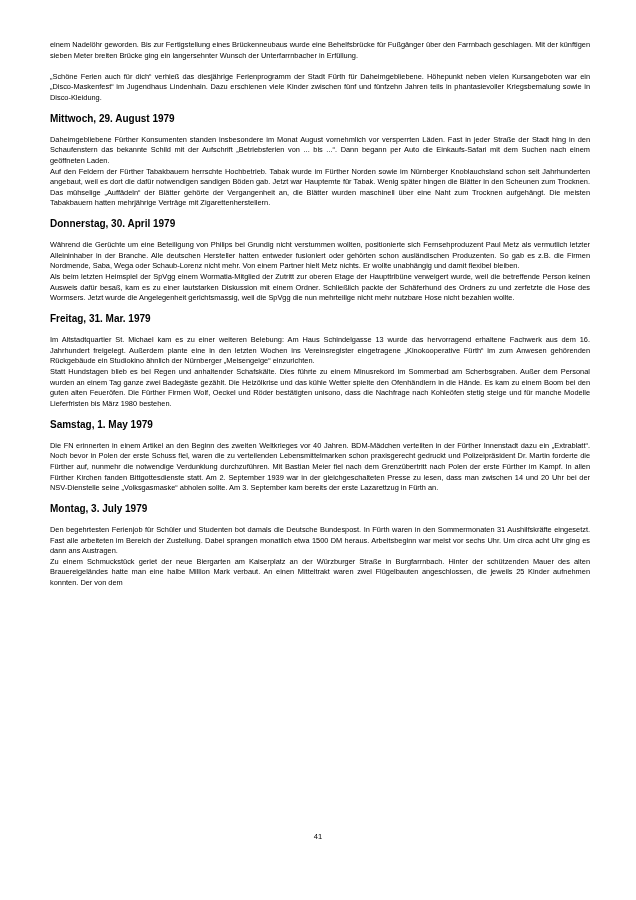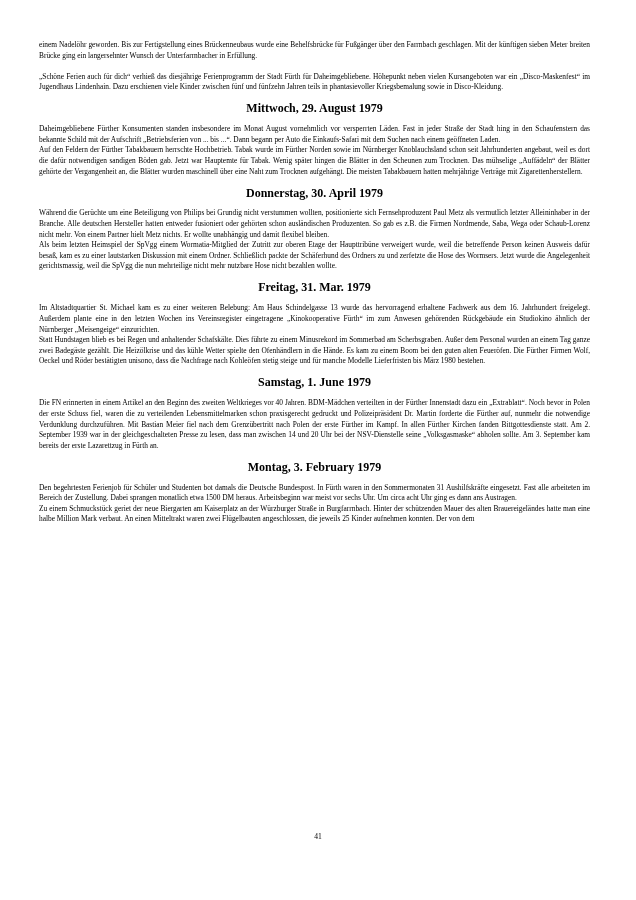--- a/index.html
+++ b/index.html
@@ -11,40 +11,39 @@
     width: 636px;
     height: 900px;
     font-family: "Liberation Sans", sans-serif;
     color: #000000;
   }
   .page {
     position: relative;
     width: 636px;
     height: 900px;
     box-sizing: border-box;
-    padding: 40px 46px 0 39px;
+    padding: 40px 46px 0 50px;
     background: #ffffff;
-    font-family: Liberation Serif, serif;
   }
   .doc-body {
     font-size: 7.4px;
     line-height: 10.6px;
     text-align: justify;
   }
   .para {
     margin: 0 0 0 0;
     text-align: justify;
     hyphens: none;
   }
   .section-heading {
     font-weight: bold;
-    font-size: 12px;
+    font-size: 10px;
     line-height: 10.6px;
     margin: 0;
-    text-align: center;
+    text-align: left;
   }
   .spacer {
     height: 10.4px;
   }
   .page-number {
     position: absolute;
     left: 0;
     right: 0;
     bottom: 58px;
     text-align: center;
@@ -81,27 +80,27 @@
     <div class="spacer"></div>
 
     <p class="section-heading">Freitag, 31. Mar. 1979</p>
     <div class="spacer"></div>
 
     <p class="para">Im Altstadtquartier St. Michael kam es zu einer weiteren Belebung: Am Haus Schindelgasse 13 wurde das hervorragend erhaltene Fachwerk aus dem 16. Jahrhundert freigelegt. Außerdem plante eine in den letzten Wochen ins Vereinsregister eingetragene „Kinokooperative Fürth“ im zum Anwesen gehörenden Rückgebäude ein Studiokino ähnlich der Nürnberger „Meisengeige“ einzurichten.</p>
 
     <p class="para">Statt Hundstagen blieb es bei Regen und anhaltender Schafskälte. Dies führte zu einem Minusrekord im Sommerbad am Scherbsgraben. Außer dem Personal wurden an einem Tag ganze zwei Badegäste gezählt. Die Heizölkrise und das kühle Wetter spielte den Ofenhändlern in die Hände. Es kam zu einem Boom bei den guten alten Feueröfen. Die Fürther Firmen Wolf, Oeckel und Röder bestätigten unisono, dass die Nachfrage nach Kohleöfen stetig steige und für manche Modelle Lieferfristen bis März 1980 bestehen.</p>
     <div class="spacer"></div>
 
-    <p class="section-heading">Samstag, 1. June 1979</p>
+    <p class="section-heading">Samstag, 1. May 1979</p>
     <div class="spacer"></div>
 
     <p class="para">Die FN erinnerten in einem Artikel an den Beginn des zweiten Weltkrieges vor 40 Jahren. BDM-Mädchen verteilten in der Fürther Innenstadt dazu ein „Extrablatt“. Noch bevor in Polen der erste Schuss fiel, waren die zu verteilenden Lebensmittelmarken schon praxisgerecht gedruckt und Polizeipräsident Dr. Martin forderte die Fürther auf, nunmehr die notwendige Verdunklung durchzuführen. Mit Bastian Meier fiel nach dem Grenzübertritt nach Polen der erste Fürther im Kampf. In allen Fürther Kirchen fanden Bittgottesdienste statt. Am 2. September 1939 war in der gleichgeschalteten Presse zu lesen, dass man zwischen 14 und 20 Uhr bei der NSV-Dienstelle seine „Volksgasmaske“ abholen sollte. Am 3. September kam bereits der erste Lazarettzug in Fürth an.</p>
     <div class="spacer"></div>
 
-    <p class="section-heading">Montag, 3. February 1979</p>
+    <p class="section-heading">Montag, 3. July 1979</p>
     <div class="spacer"></div>
 
     <p class="para">Den begehrtesten Ferienjob für Schüler und Studenten bot damals die Deutsche Bundespost. In Fürth waren in den Sommermonaten 31 Aushilfskräfte eingesetzt. Fast alle arbeiteten im Bereich der Zustellung. Dabei sprangen monatlich etwa 1500 DM heraus. Arbeitsbeginn war meist vor sechs Uhr. Um circa acht Uhr ging es dann ans Austragen.</p>
 
     <p class="para">Zu einem Schmuckstück geriet der neue Biergarten am Kaiserplatz an der Würzburger Straße in Burgfarrnbach. Hinter der schützenden Mauer des alten Brauereigeländes hatte man eine halbe Million Mark verbaut. An einen Mitteltrakt waren zwei Flügelbauten angeschlossen, die jeweils 25 Kinder aufnehmen konnten. Der von dem</p>
 
   </div>
 
   <div class="page-number">41</div>
 </div>

